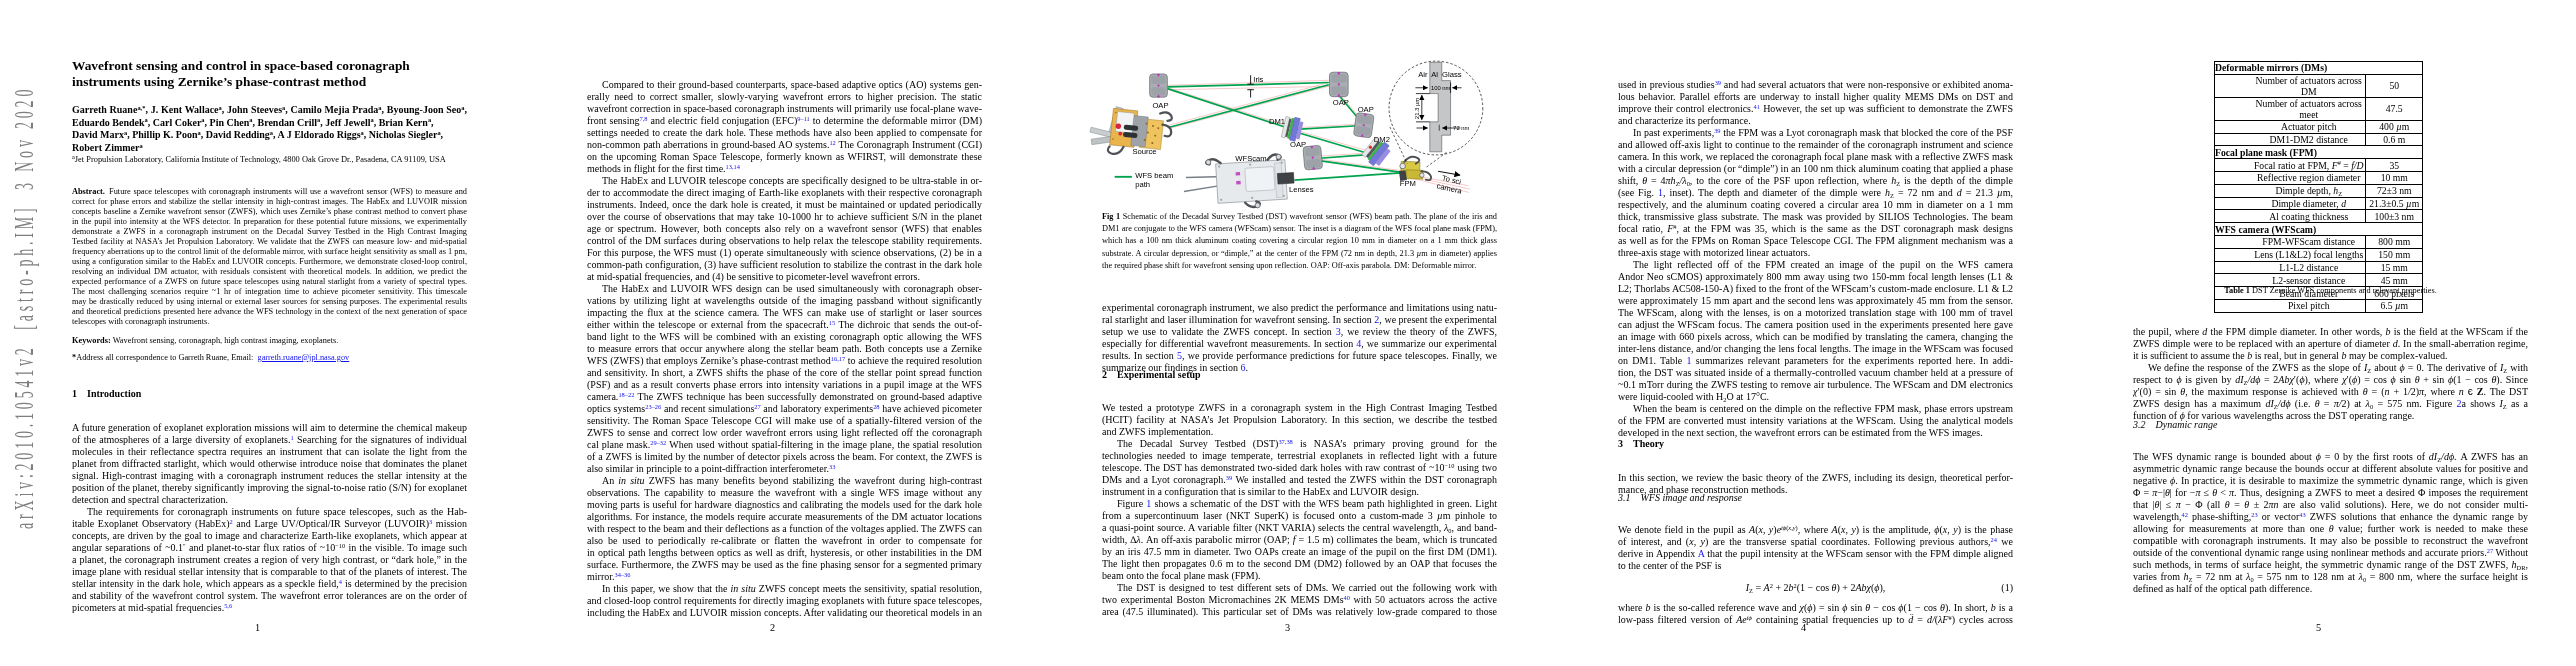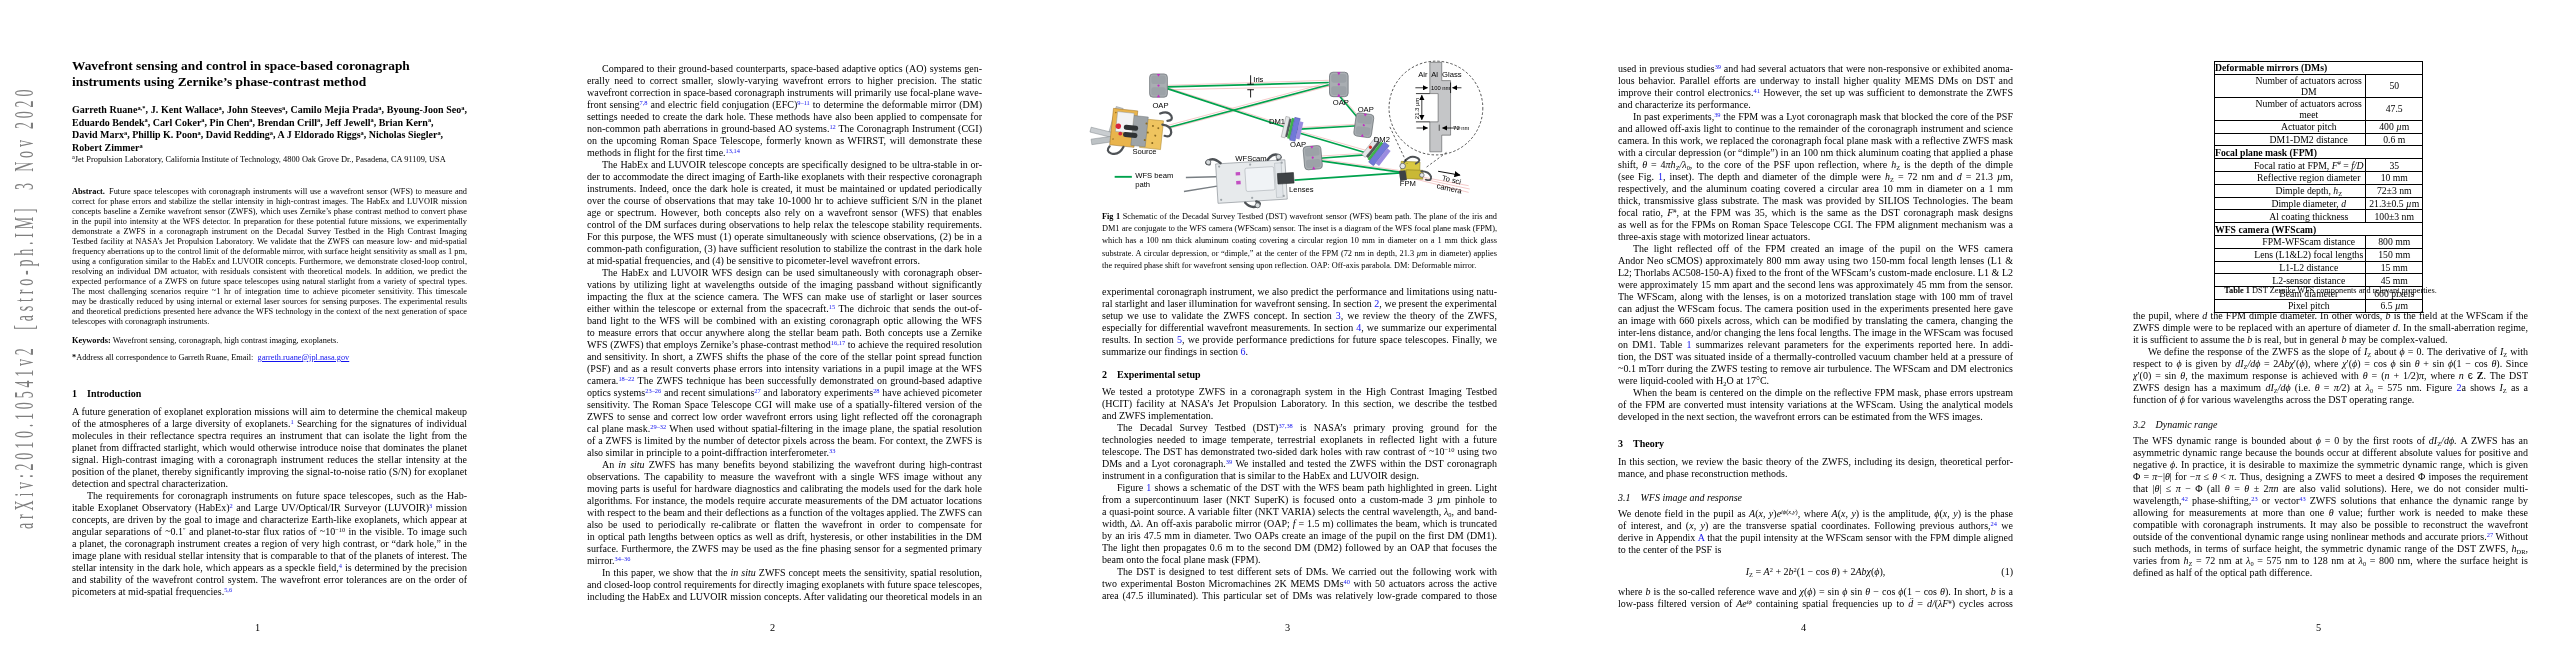--- a/index.html
+++ b/index.html
@@ -1,18 +1,18 @@
 <!DOCTYPE html>
 <html style="font-size:9px"><head><meta charset="utf-8">
 <style>
 html,body{margin:0;padding:0;}
 body{width:2576px;height:667px;background:#ffffff;position:relative;font-family:"Liberation Serif",serif;}
 .pg{position:absolute;top:0;width:515px;height:667px;background:#fff;overflow:hidden;}
 .b{position:absolute;left:72px;width:395px;color:#000;}
-.bd{font-size:10px;line-height:12px;}
+.bd{font-size:10px;line-height:12px;margin-top:16px;}
 .ab{font-size:8.3px;line-height:10px;}
 .cap{font-size:8.3px;line-height:12.2px;}
 .j div{text-align:justify;text-align-last:justify;height:12px;overflow:hidden;}
 .ab.j div{height:10px;}
 .cap.j div{height:12.2px;}
 .j div.e{text-align-last:left;}
 .j div.in{padding-left:15px;}
 .ttl{font-size:13.4px;line-height:16px;font-weight:bold;}
 .aut{font-size:10px;line-height:12.7px;font-weight:bold;}
 .aff{font-size:8.4px;line-height:11px;}

